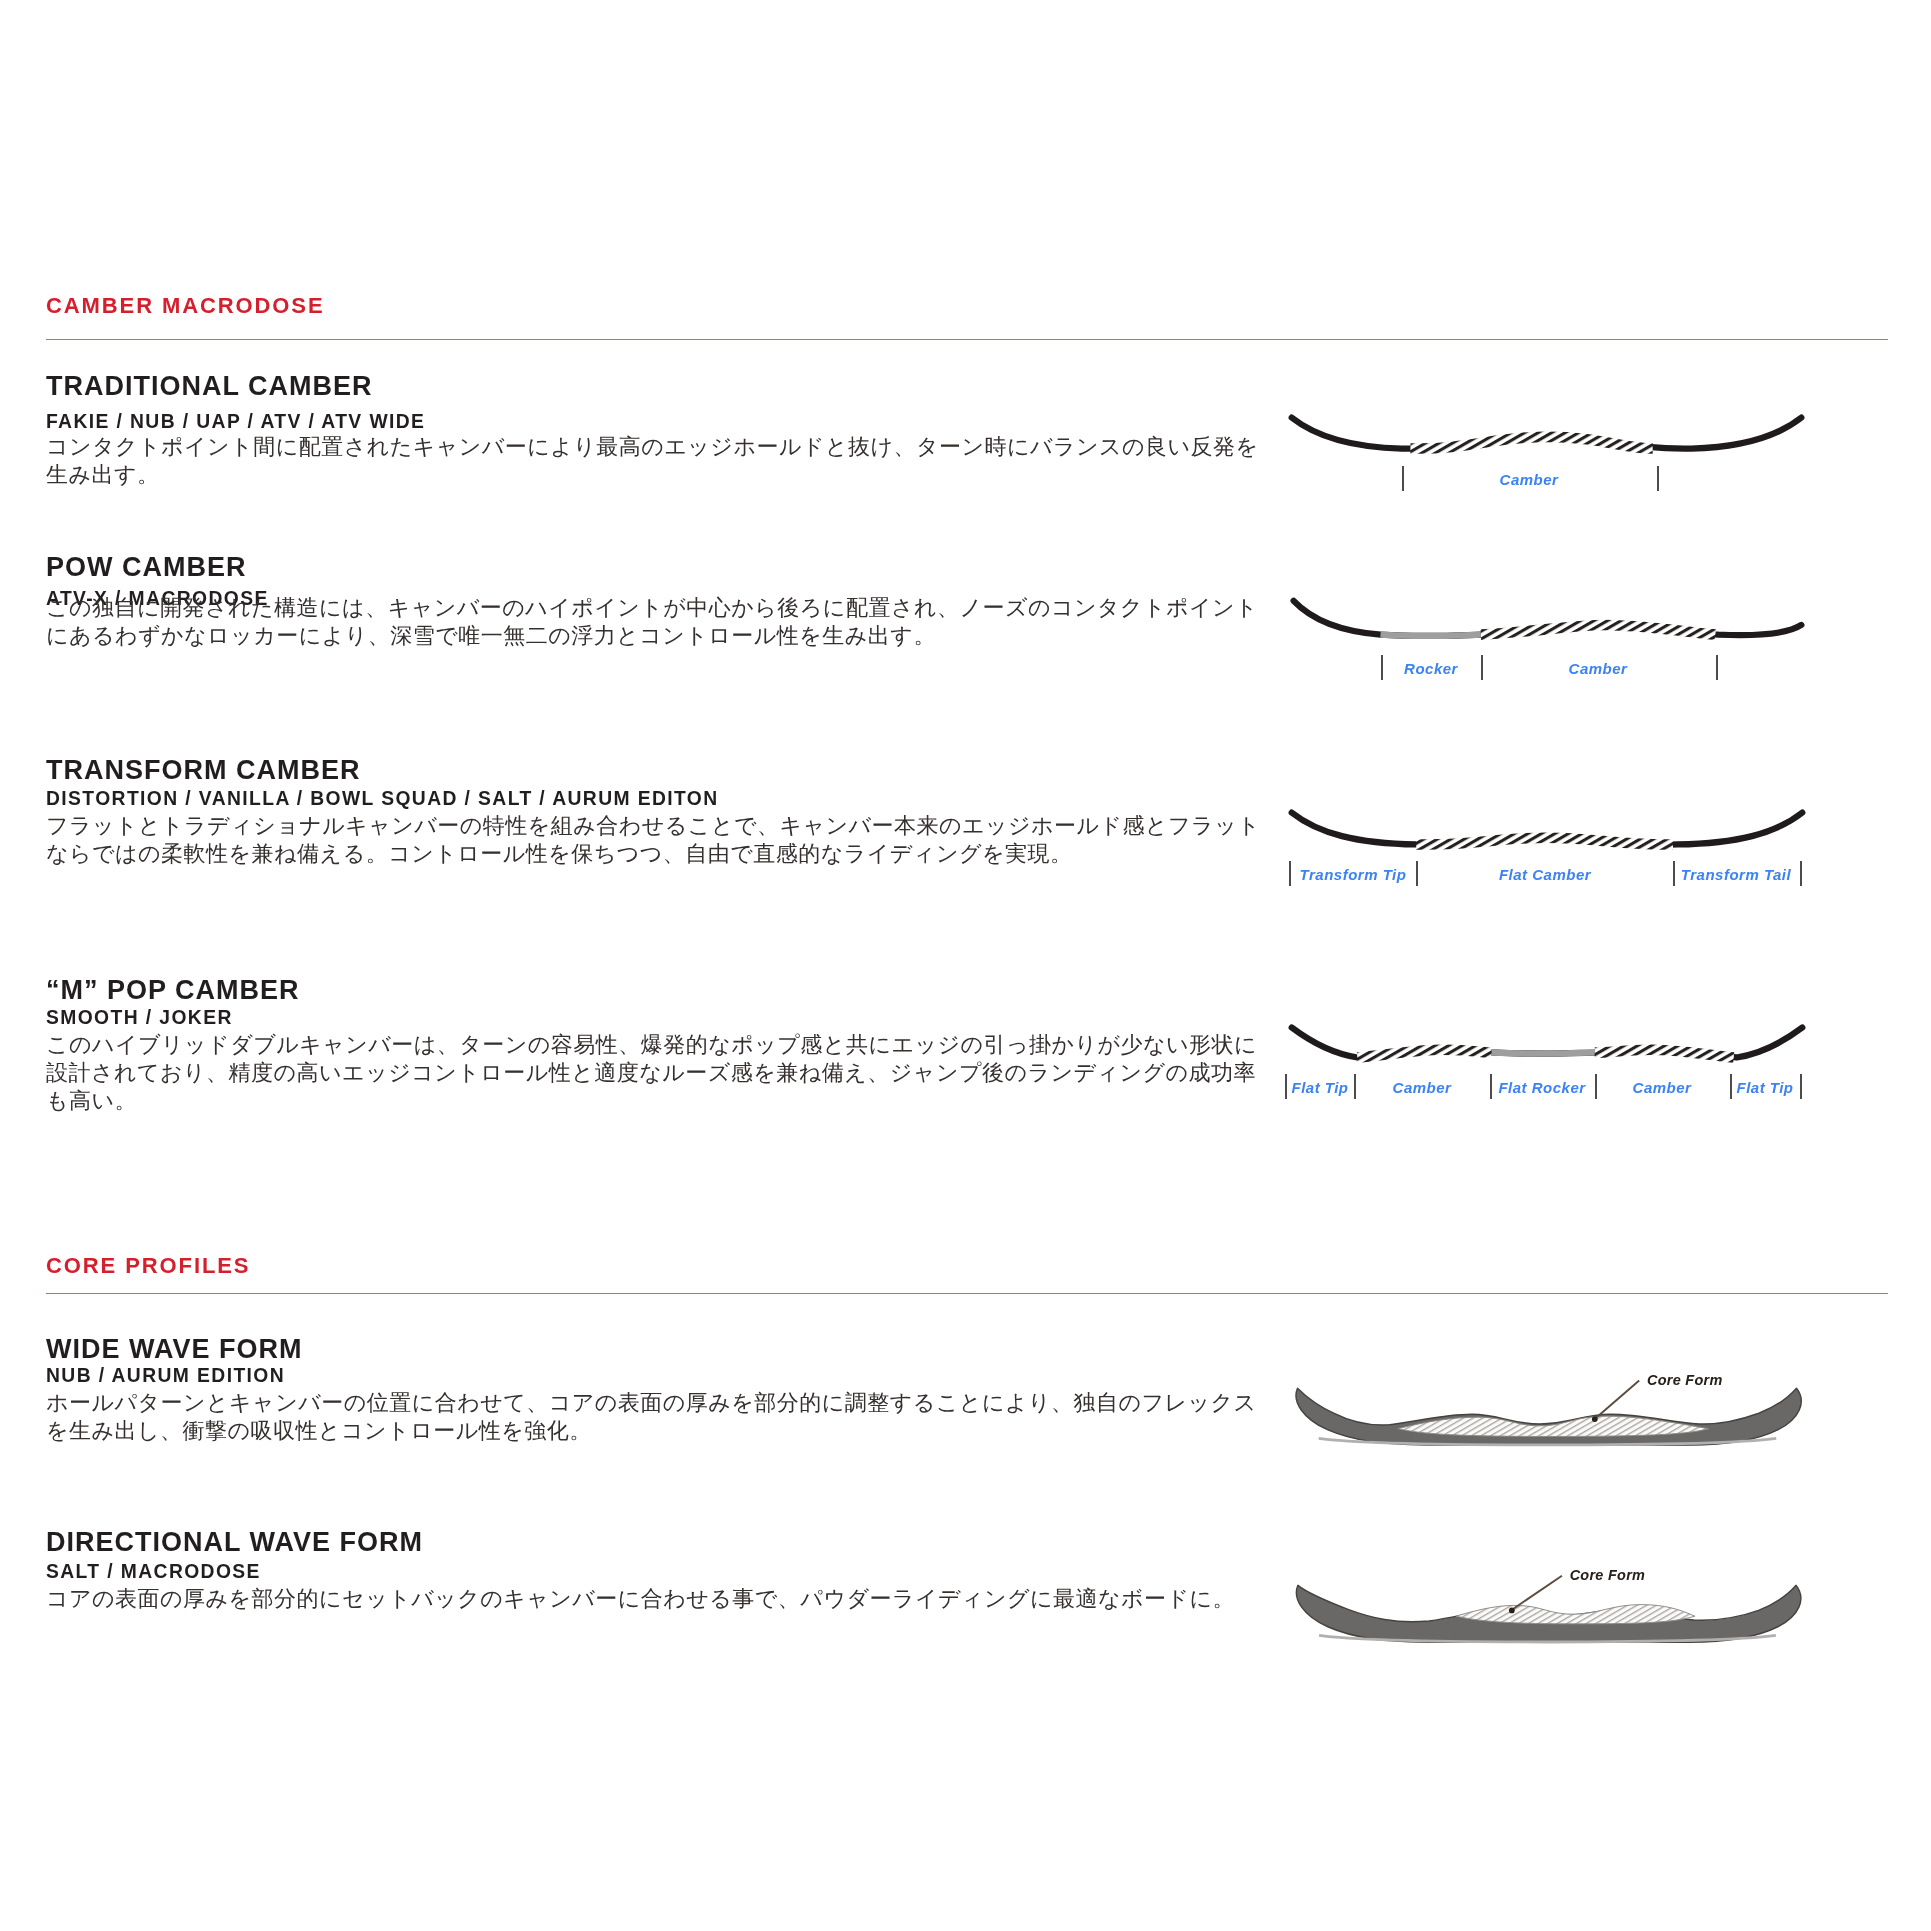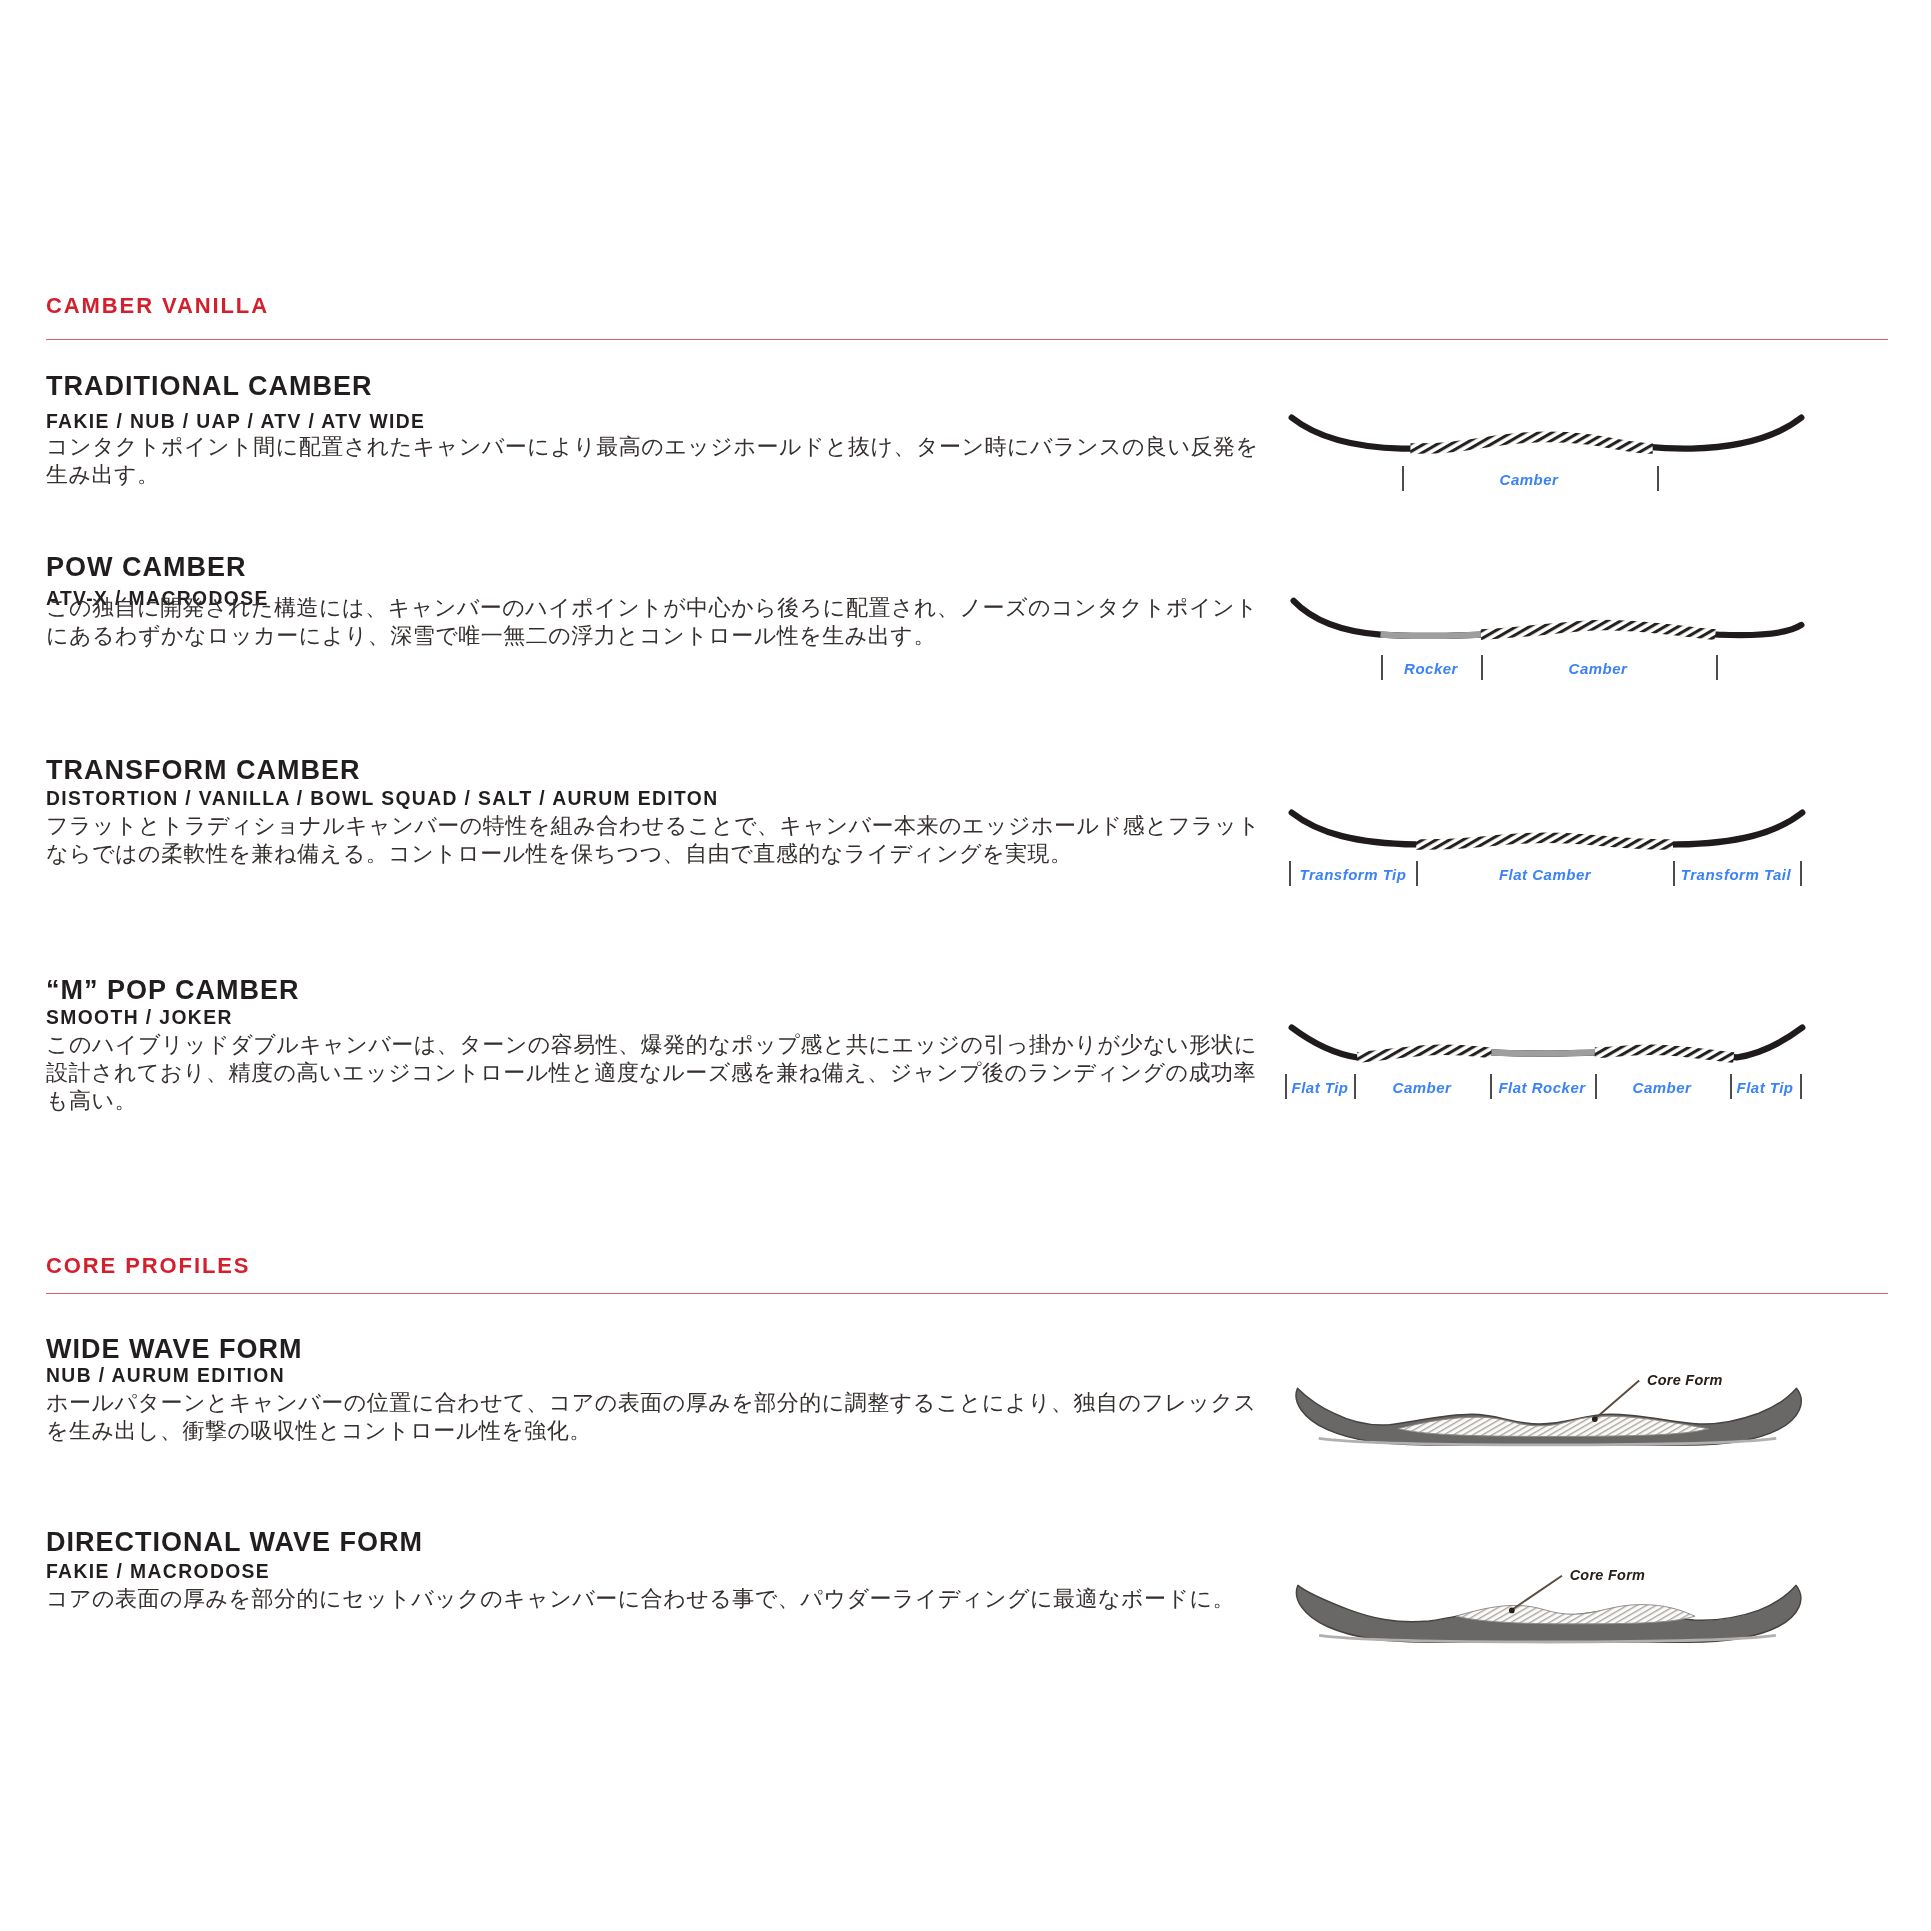--- a/index.html
+++ b/index.html
@@ -35,21 +35,21 @@
     font-style:italic;font-weight:700;font-size:15px;letter-spacing:0.5px;color:#3b82f6;white-space:nowrap;
   }
   .core-diagram{position:absolute;left:1284px;width:526px;}
   .core-label{font-style:italic;font-weight:700;font-size:15px;letter-spacing:0.3px;fill:#27201b;}
 </style>
 </head>
 <body>
 
 <div id="page">
 
-  <div class="red-heading" style="top:293px">CAMBER VANILLA</div>
+  <div class="red-heading" style="top:293px">CAMBER MACRODOSE</div>
   <div class="divider" style="top:339px"></div>
 
   <div class="sec-title" style="top:371px">TRADITIONAL CAMBER</div>
   <div class="sec-models" style="top:411px">FAKIE / NUB / UAP / ATV / ATV WIDE</div>
   <div class="sec-desc" style="top:433px">コンタクトポイント間に配置されたキャンバーにより最高のエッジホールドと抜け、ターン時にバランスの良い反発を生み出す。</div>
 
   <div class="diagram" style="top:406px">
     <svg width="526" height="58" viewBox="0 0 545 60">
       <defs>
         <pattern id="h1" patternUnits="userSpaceOnUse" width="7" height="7" patternTransform="rotate(60)">
@@ -171,21 +171,21 @@
       <path d="M36,82 C100,91 445,91 510,82" fill="none" stroke="#b2b0ae" stroke-width="3"></path>
       <path d="M118,72 C150,64 175,60 200,60 C230,60 240,69 265,69 C292,69 300,59 335,59 C365,59 395,64 440,72
                C420,77 390,80 275,80 C160,80 138,76 118,72 Z" fill="url(#ch1)" stroke="#8d8a86" stroke-width="1"></path>
       <path d="M368,22 L324,60" fill="none" stroke="#5a4c40" stroke-width="2"></path>
       <circle cx="322" cy="62" r="3" fill="#27201b"></circle>
       <text class="core-label" x="376" y="27">Core Form</text>
     </svg>
   </div>
 
   <div class="sec-title" style="top:1527px">DIRECTIONAL WAVE FORM</div>
-  <div class="sec-models" style="top:1561px">FAKIE / MACRODOSE</div>
+  <div class="sec-models" style="top:1561px">SALT / MACRODOSE</div>
   <div class="sec-desc" style="top:1585px">コアの表面の厚みを部分的にセットバックのキャンバーに合わせる事で、パウダーライディングに最適なボードに。</div>
 
   <div class="core-diagram" style="top:1541px">
     <svg width="526" height="106" viewBox="0 0 545 110">
       <defs>
         <pattern id="ch2" patternUnits="userSpaceOnUse" width="5" height="5" patternTransform="rotate(60)">
           <rect width="5" height="5" fill="#fbfaf9"></rect>
           <rect width="1.4" height="5" fill="#a9a6a2"></rect>
         </pattern>
       </defs>

